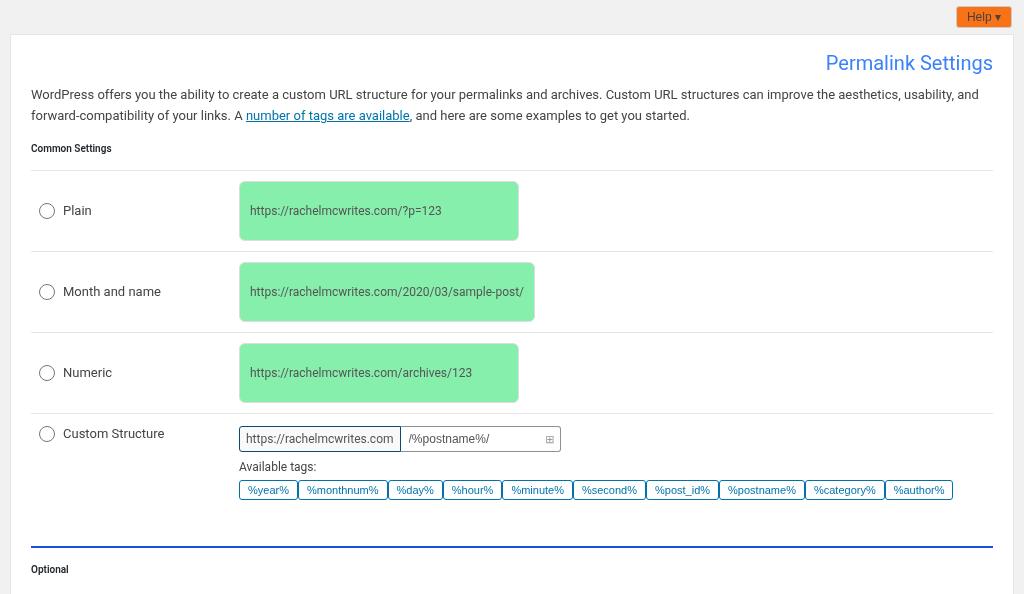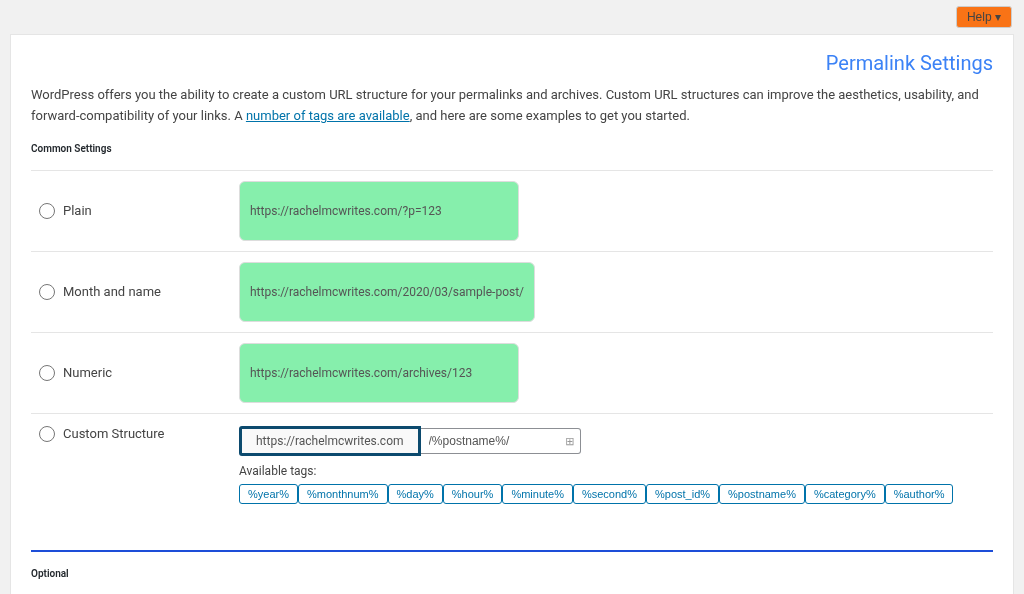--- a/index.html
+++ b/index.html
@@ -110,23 +110,23 @@
       vertical-align: top;
       padding-top: 12px;
     }
     .custom-structure-inputs {
       display: flex;
       align-items: center;
       gap: 0;
     }
     .custom-url-prefix {
       background: #f9f9f9;
-      border: 3px solid #0c4a6e;
+      border: 1px solid #0c4a6e;
       border-radius: 3px 0 0 3px;
-      padding: 5px 14px;
+      padding: 5px 6px;
       font-size: 12px;
       color: #555;
       display: inline-block;
     }
     .custom-url-input {
       border: 1px solid #8c8f94;
       border-left: none;
       border-radius: 0 3px 3px 0;
       padding: 5px 28px 5px 8px;
       font-size: 12px;

